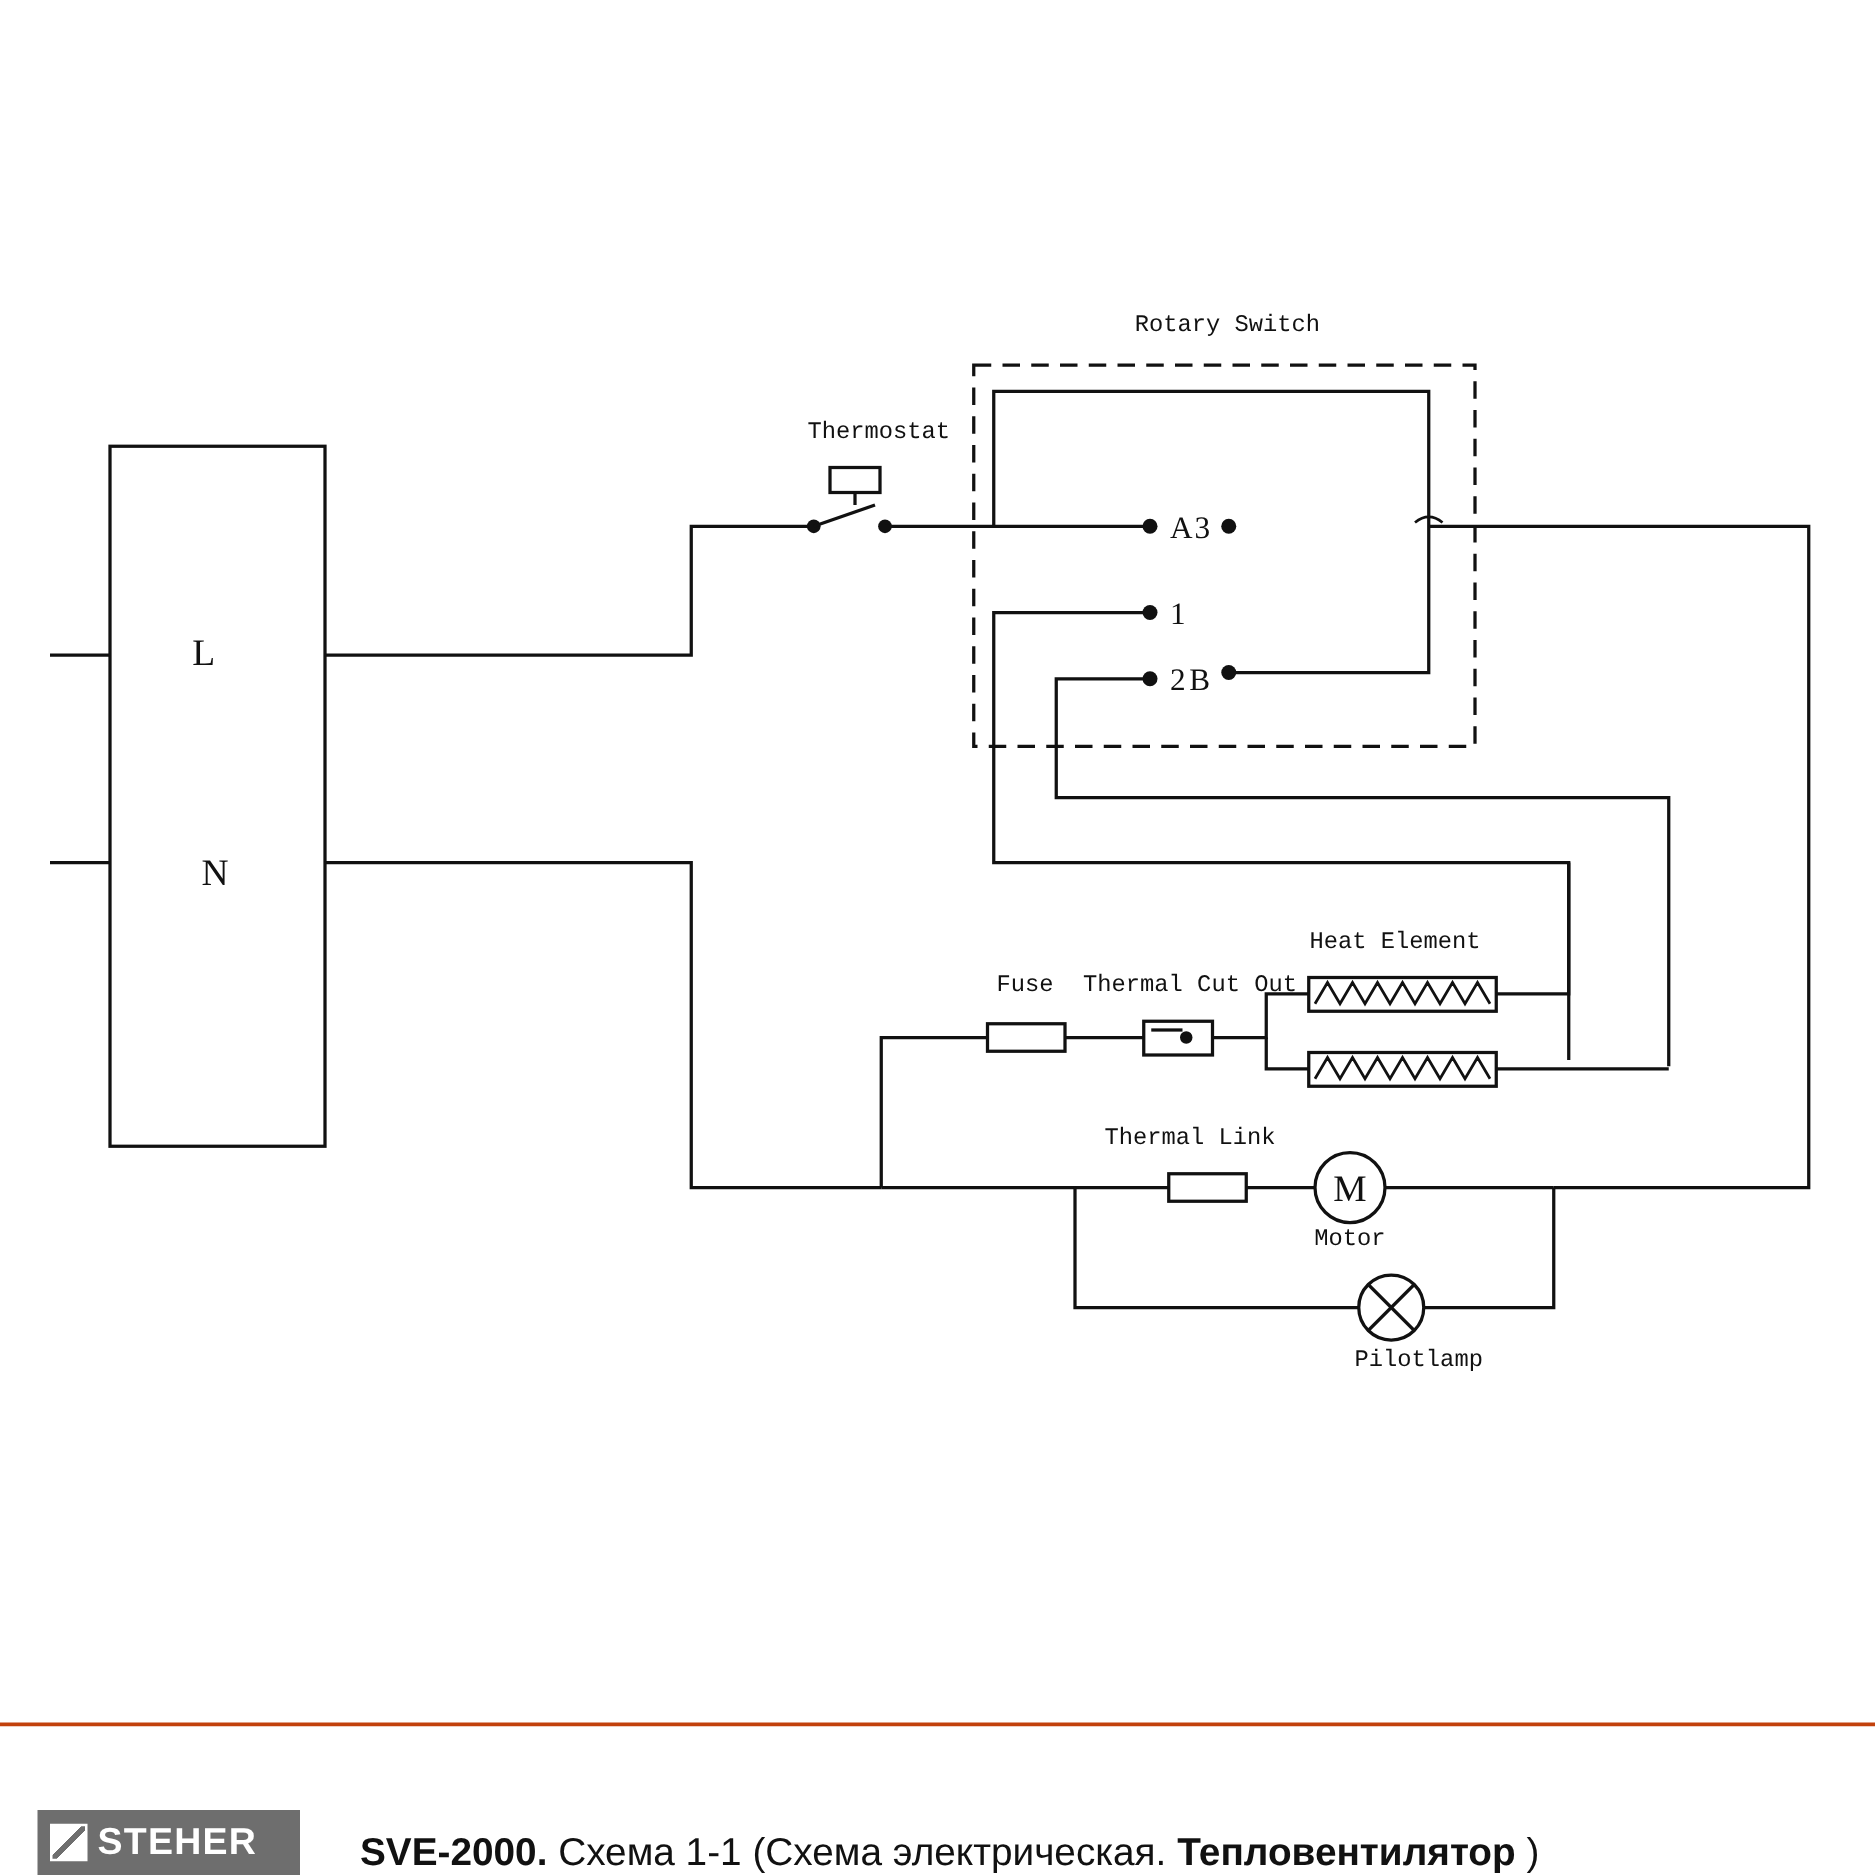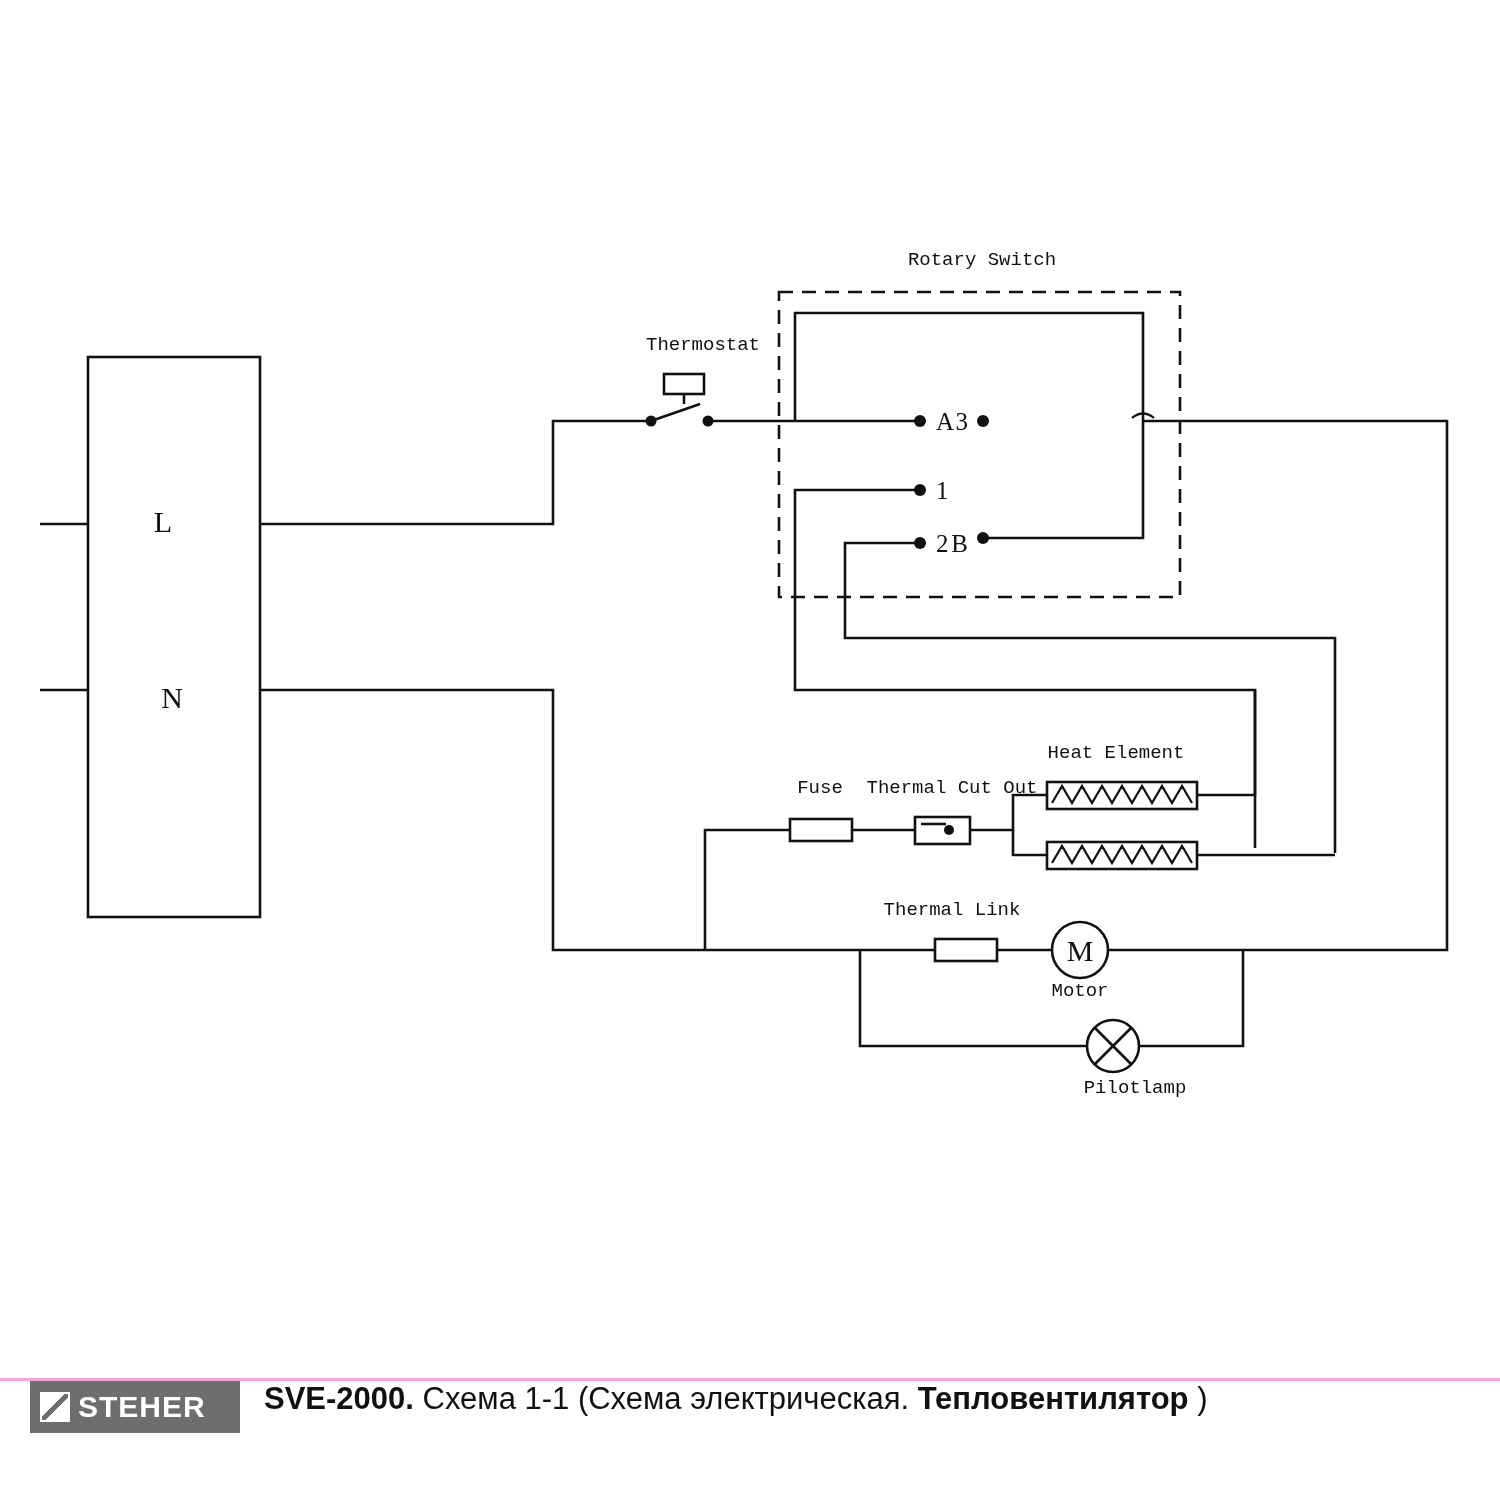--- a/index.html
+++ b/index.html
@@ -26,24 +26,24 @@
     top: 0;
     width: 1500px;
     height: 1400px;
   }
   .footer {
     position: absolute;
     left: 0;
     bottom: 0;
     width: 1500px;
     height: 122px;
-    border-top: 3px solid #f9a8d4;
+    border-top: 3px solid #c2410c;
     box-sizing: border-box;
     display: flex;
-    align-items: flex-start;
+    align-items: flex-end;
     padding-left: 30px;
   }
   .logo-box {
     width: 210px;
     height: 52px;
     background: #6e6e6e;
     display: flex;
     align-items: center;
     gap: 8px;
     padding-left: 10px;
@@ -67,21 +67,21 @@
       linear-gradient(to bottom right, transparent 44%, #6e6e6e 44%, #6e6e6e 56%, transparent 56%);
   }
   .logo-text {
     color: #ffffff;
     font-size: 30px;
     font-weight: bold;
     letter-spacing: 1px;
     font-family: "Liberation Sans", sans-serif;
   }
   .footer-caption {
-    margin-left: 24px;
+    margin-left: 48px;
     font-size: 31px;
     color: #111111;
     white-space: nowrap;
     font-family: "Liberation Sans", sans-serif;
   }
   .footer-caption .model {
     font-weight: bold;
   }
   .footer-caption .light {
     font-weight: normal;

